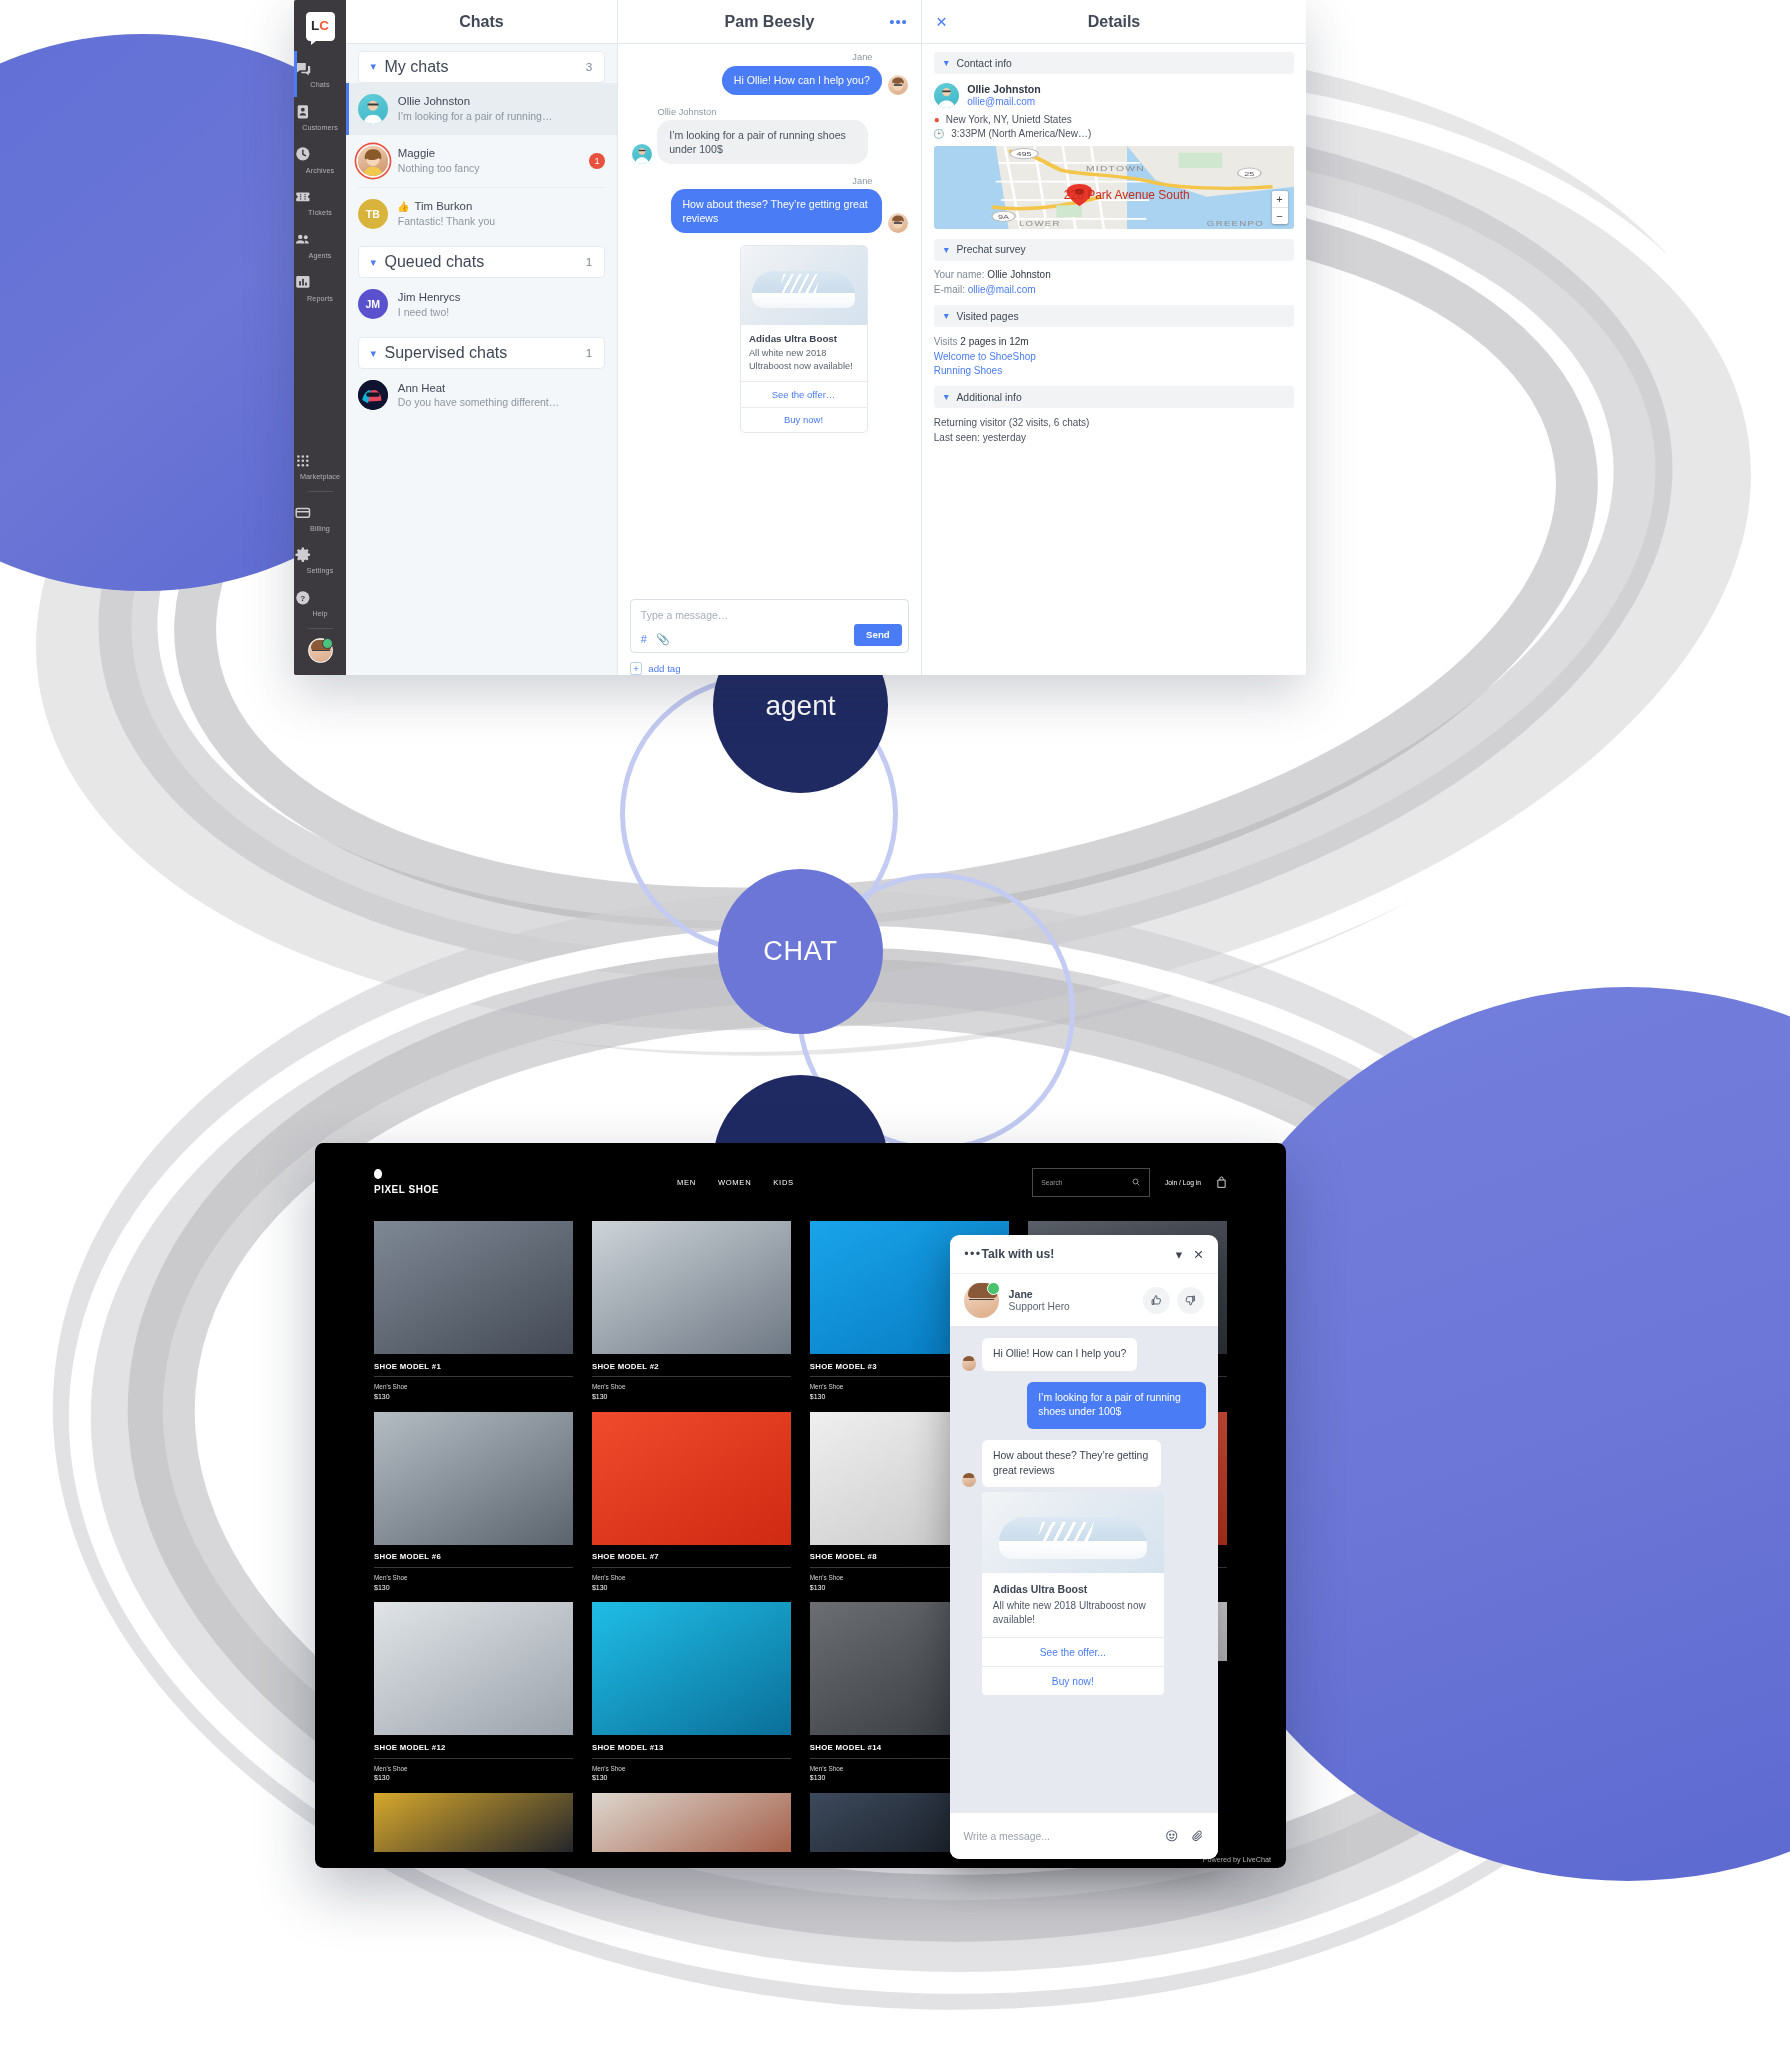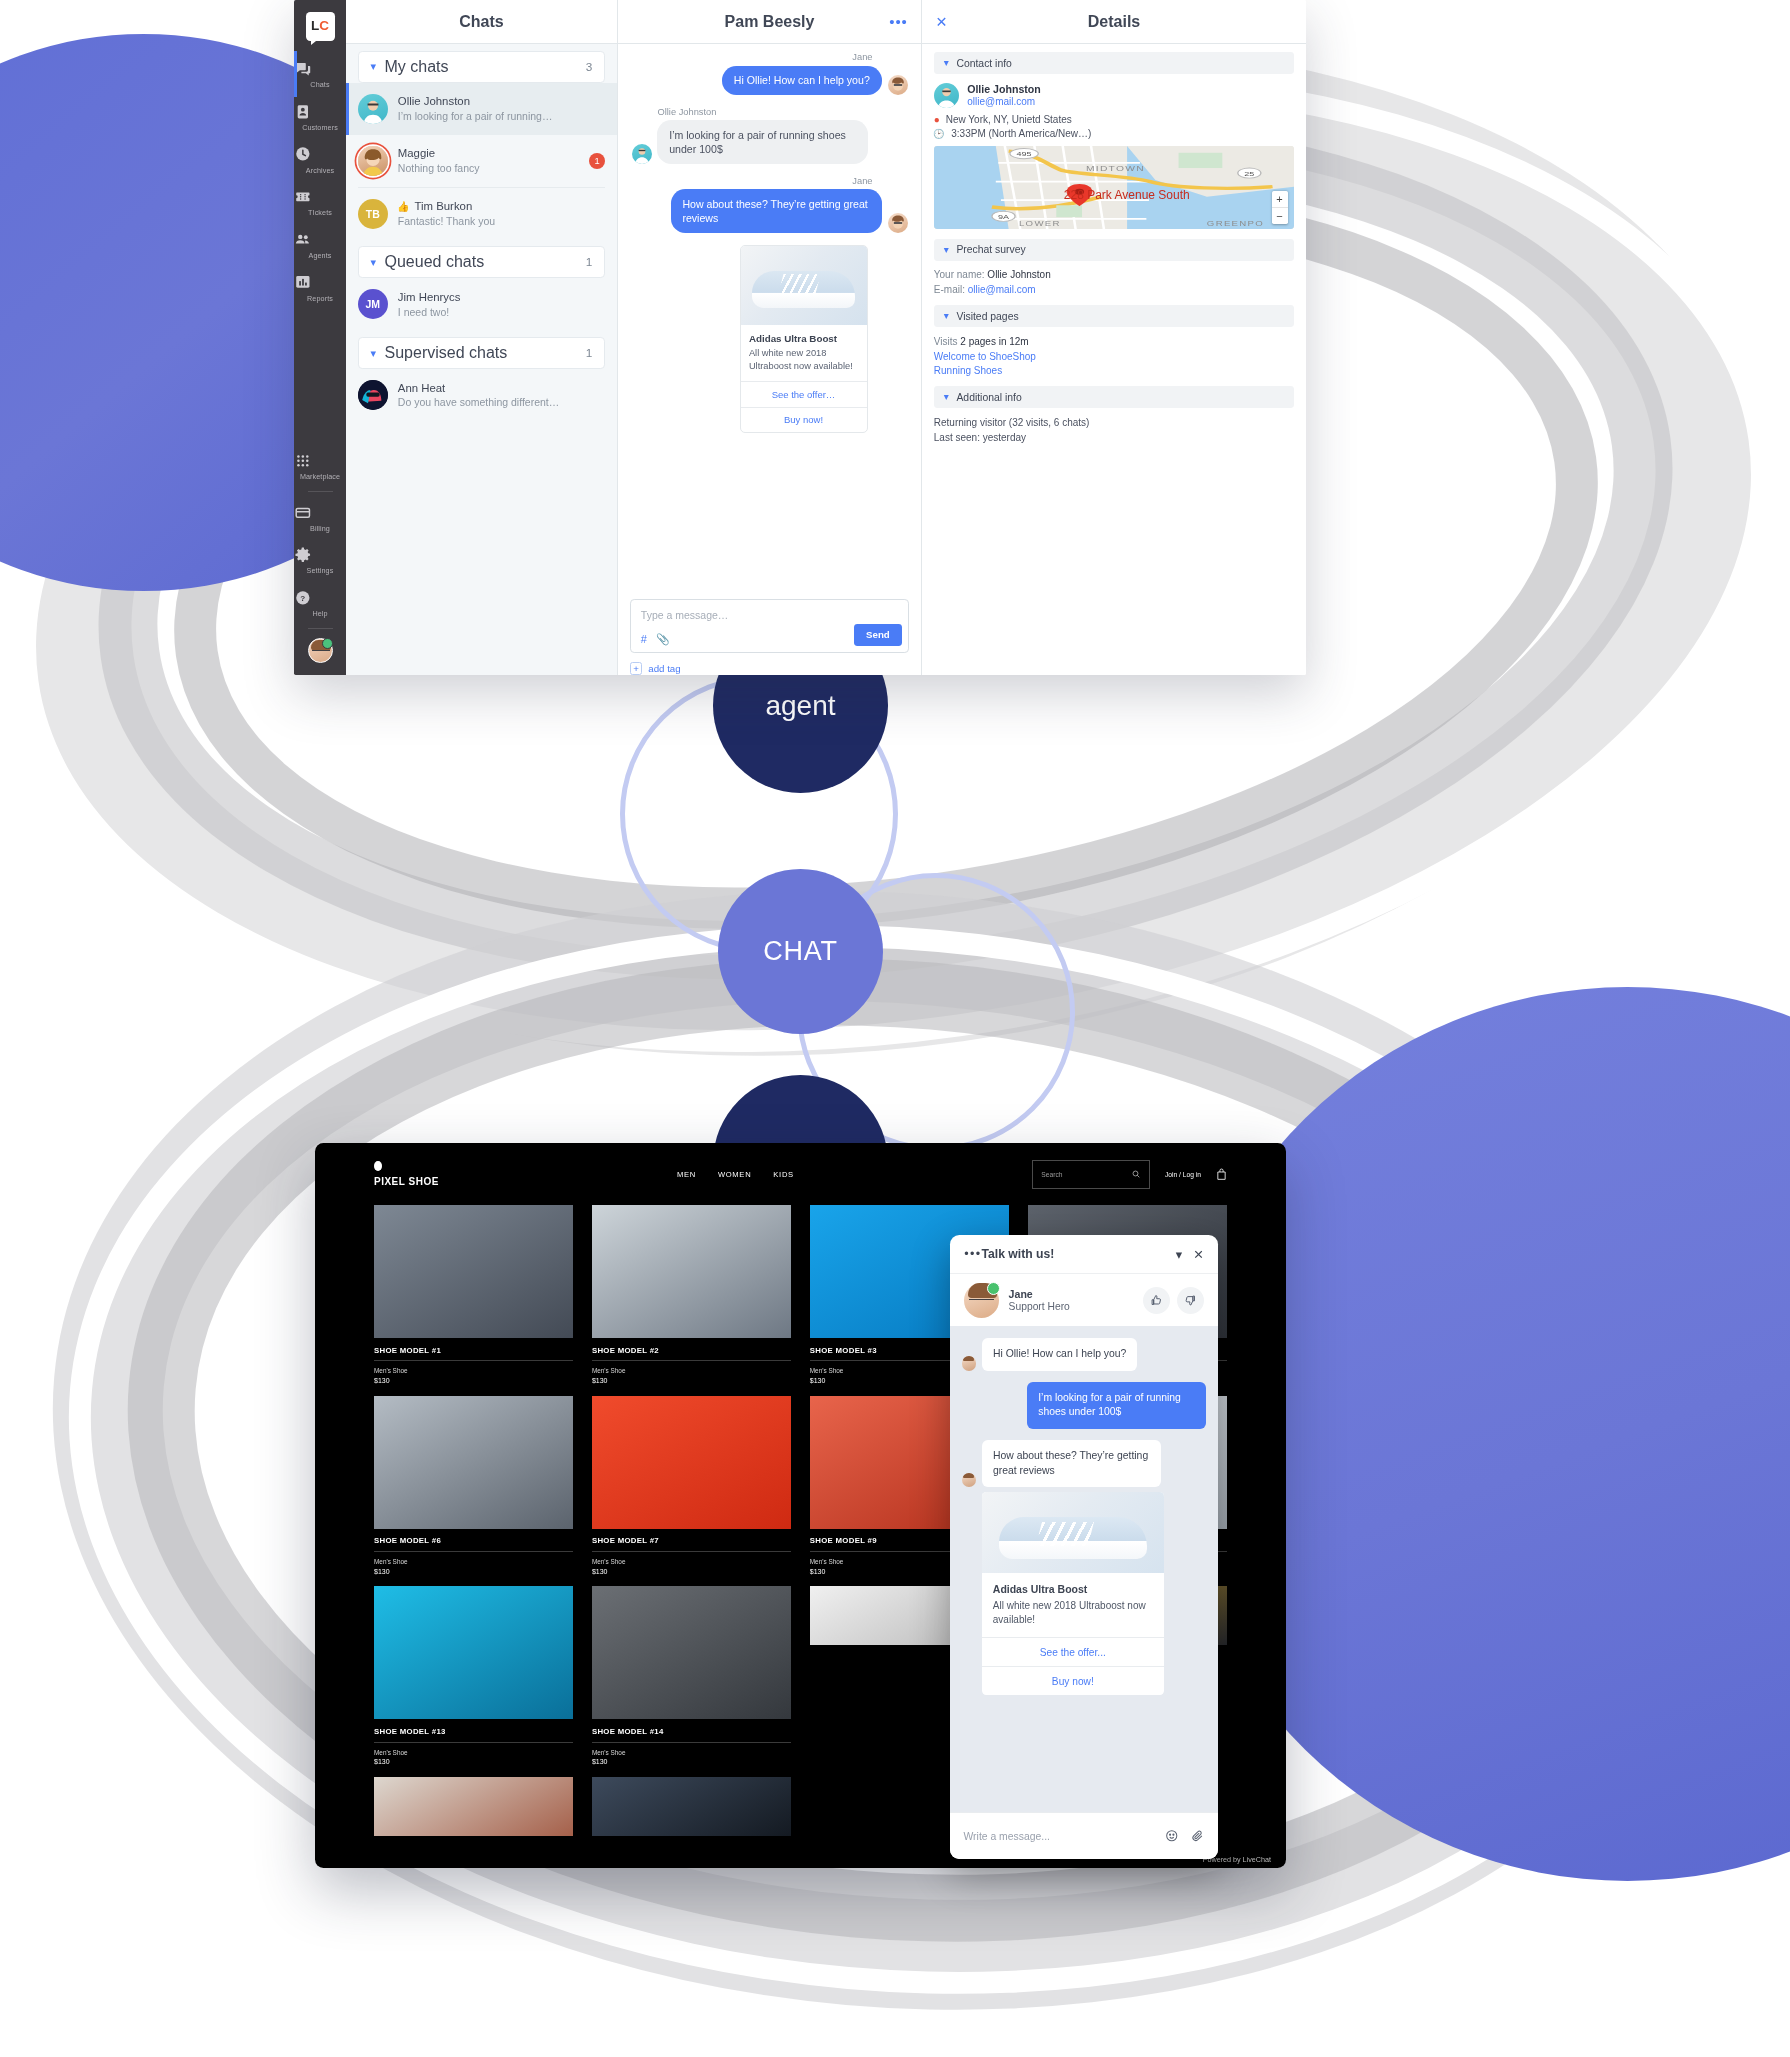--- a/index.html
+++ b/index.html
@@ -271,21 +271,21 @@
   .kv b { color:#2f3543; font-weight:400; }
   .kv a { color:#4a7cf6; text-decoration:none; }
   .lk { display:block; font-size:10px; color:#4a7cf6; margin-bottom:3.4px; cursor:pointer; }
 
   
   .shop {
     position:absolute; left:315px; top:1143px; width:971px; height:725px;
     background:#000; border-radius:8.4px; z-index:10; overflow:hidden;
     box-shadow:0 22px 59px rgba(30,35,60,.3);
   }
-  .shop-head { height:62px; display:flex; align-items:center; padding:0 59px;border-radius:10px; }
+  .shop-head { height:78px; display:flex; align-items:center; padding:0 59px;border-radius:10px; }
   .brand { }
   .brand .dot { width:7.6px;height:10px;background:#fff;border-radius:50%;margin-bottom:5px;}
   .brand .bname { color:#fff; font-size:10px; font-weight:700; letter-spacing:0.5px; }
   .shop-nav { flex:1; display:flex; justify-content:center; gap:22px; }
   .shop-nav span { color:#fff; font-size:7.6px; letter-spacing:0.7px; cursor:pointer; }
   .shop-right { display:flex; align-items:center; gap:15px; }
   .search-box {
     border:0.8px solid #4a4a4a; width:118px; height:29px; display:flex; align-items:center;
     justify-content:space-between; padding:0 8.4px;
   }
@@ -871,20 +871,26 @@
         <div class="prod-sub">Men's Shoe</div>
         <div class="prod-price">$130</div>
       </div>
     <div class="prod">
         <div class="prod-img" style="background:linear-gradient(150deg,#f04b2c,#cf2a12);"></div>
         <div class="prod-name">SHOE MODEL #7</div>
         <div class="prod-sub">Men's Shoe</div>
         <div class="prod-price">$130</div>
       </div>
     <div class="prod">
+        <div class="prod-img" style="background:linear-gradient(150deg,#efefef,#c6c6c6);"></div>
+        <div class="prod-name">SHOE MODEL #8</div>
+        <div class="prod-sub">Men's Shoe</div>
+        <div class="prod-price">$130</div>
+      </div>
+    <div class="prod">
         <div class="prod-img" style="background:linear-gradient(150deg,#e8644b,#b3301c);"></div>
         <div class="prod-name">SHOE MODEL #9</div>
         <div class="prod-sub">Men's Shoe</div>
         <div class="prod-price">$130</div>
       </div>
 
     <div class="prod">
         <div class="prod-img" style="background:linear-gradient(150deg,#e0e4e8,#9aa2aa);"></div>
         <div class="prod-name">SHOE MODEL #12</div>
         <div class="prod-sub">Men's Shoe</div>

